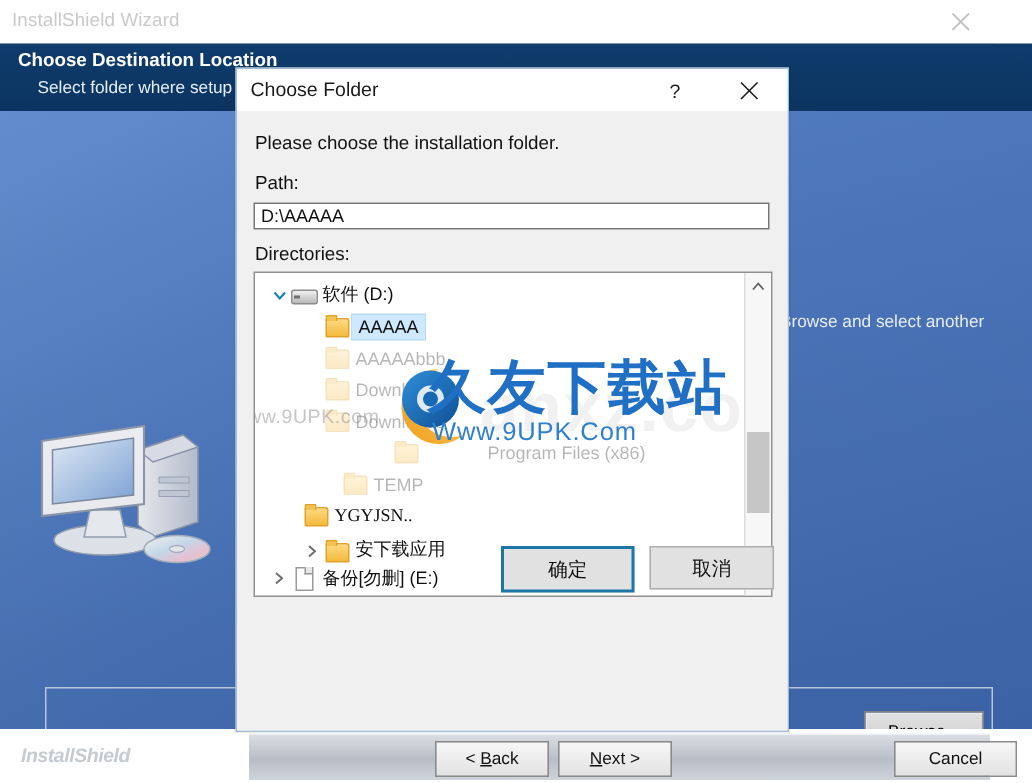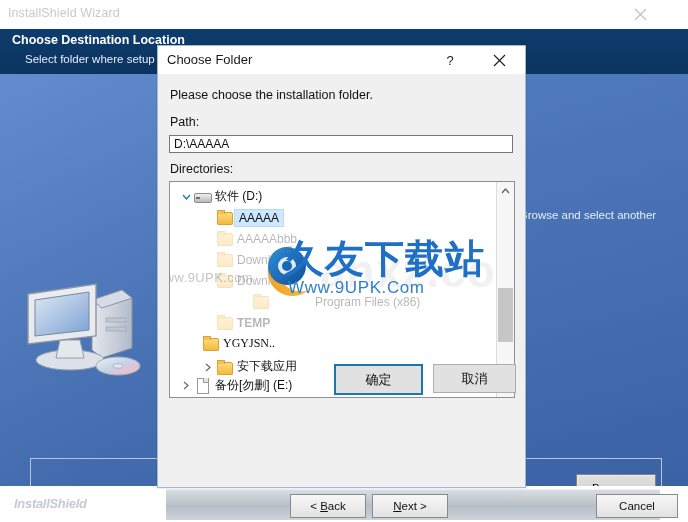--- a/index.html
+++ b/index.html
@@ -369,26 +369,26 @@
           <div class="tree-row faded" style="top: 67px; padding-left: 30px;">
             <span class="twisty"></span>
             <span class="ico folder"></span>
             <span class="node-label">Download</span>
           </div>
           <div class="tree-row faded" style="top: 88px; padding-left: 30px;">
             <span class="twisty"></span>
             <span class="ico folder"></span>
             <span class="node-label">Downloads</span>
           </div>
-          <div class="tree-row faded" style="top: 109px; padding-left: 24px; gap: 42px;">
+          <div class="tree-row faded" style="top: 109px; padding-left: 34px; gap: 42px;">
             <span class="twisty"></span>
             <span class="ico folder"></span>
             <span class="node-label">Program Files (x86)</span>
           </div>
-          <div class="tree-row faded" style="top: 130px; padding-left: 30px; font-weight: bold;">
+          <div class="tree-row faded" style="top: 130px; padding-left: 42px;">
             <span class="twisty"></span>
             <span class="ico folder"></span>
             <span class="node-label">TEMP</span>
           </div>
           <div class="tree-row" style="top: 151px; padding-left: 16px; font-family: Liberation Serif, serif;">
             <span class="twisty"></span>
             <span class="ico folder"></span>
             <span class="node-label">YGYJSN..</span>
           </div>
           <div class="tree-row" style="top: 172px; padding-left: 30px; align-items: flex-end;">

